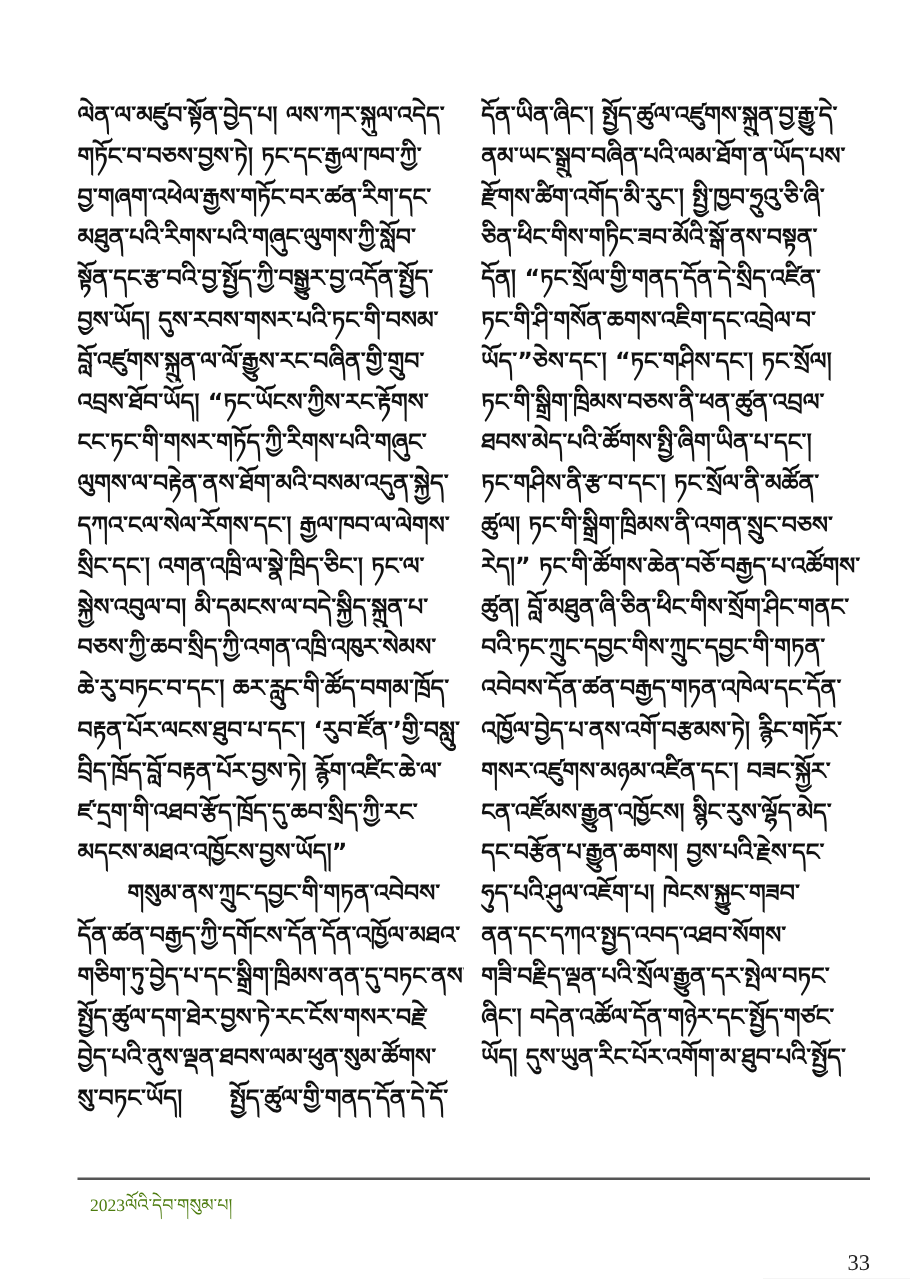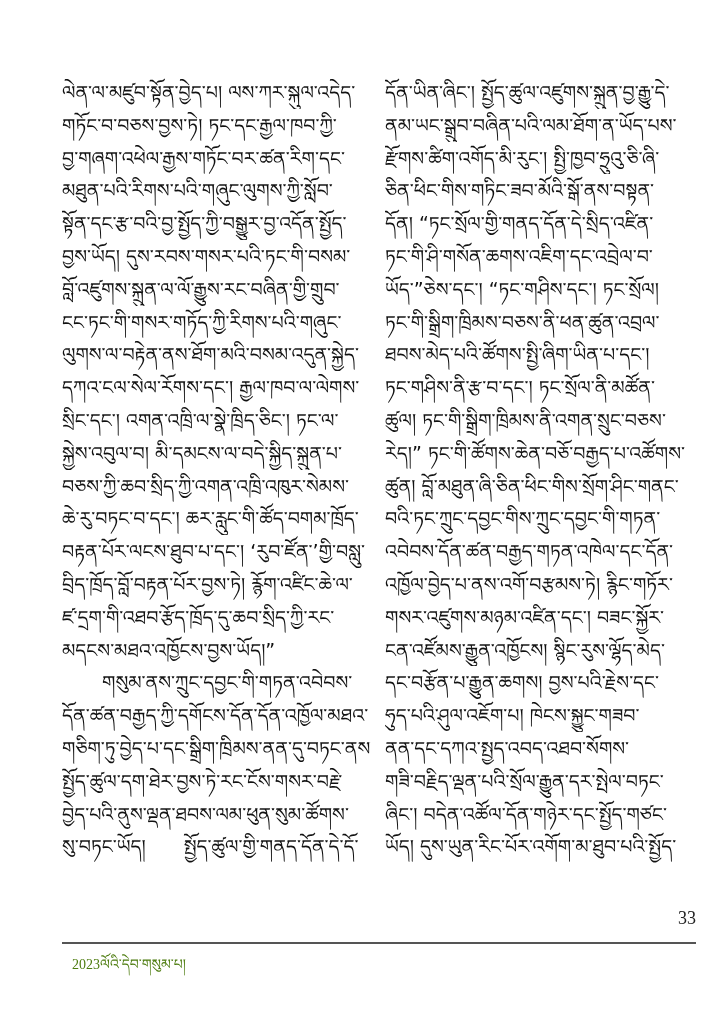--- a/index.html
+++ b/index.html
@@ -18,20 +18,21 @@
     font-family: "DejaVu Sans", sans-serif;
     overflow: hidden;
   }
   .body-text {
     position: absolute;
     left: 62px;
     top: 76px;
     width: 632px;
     display: flex;
     gap: 14px;
+    font-weight: bold;
   }
   .column {
     width: 309px;
     overflow: hidden;
   }
   .para .tline {
     font-size: 19px;
     line-height: 32.8px;
     height: 32.8px;
     white-space: nowrap;
@@ -54,21 +55,21 @@
     left: 72px;
     top: 948px;
     font-size: 14px;
     font-family: "Liberation Serif", "DejaVu Serif", serif;
     color: #4d7c0f;
     white-space: nowrap;
   }
   .footer-pagenum {
     position: absolute;
     right: 32px;
-    top: 908px;
+    top: 1000px;
     font-size: 18px;
     font-family: "Liberation Serif", "DejaVu Serif", serif;
     color: #222222;
   }
 </style>
 </head>
 <body>
 
 <div class="page">
 
@@ -76,20 +77,21 @@
 
     <div class="column">
       <div class="para">
           <div class="tline">ལེན་ལ་མཛུབ་སྟོན་བྱེད་པ། ལས་ཀར་སྐུལ་འདེད་</div>
           <div class="tline">གཏོང་བ་བཅས་བྱས་ཏེ། ཏང་དང་རྒྱལ་ཁབ་ཀྱི་</div>
           <div class="tline">བྱ་གཞག་འཕེལ་རྒྱས་གཏོང་བར་ཚན་རིག་དང་</div>
           <div class="tline">མཐུན་པའི་རིགས་པའི་གཞུང་ལུགས་ཀྱི་སློབ་</div>
           <div class="tline">སྟོན་དང་རྩ་བའི་བྱ་སྤྱོད་ཀྱི་བསྒྱུར་བྱ་འདོན་སྤྱོད་</div>
           <div class="tline">བྱས་ཡོད། དུས་རབས་གསར་པའི་ཏང་གི་བསམ་</div>
           <div class="tline">བློ་འཛུགས་སྐྲུན་ལ་ལོ་རྒྱུས་རང་བཞིན་གྱི་གྲུབ་</div>
+          <div class="tline">འབྲས་ཐོབ་ཡོད། “ཏང་ཡོངས་ཀྱིས་རང་རྟོགས་</div>
           <div class="tline">ངང་ཏང་གི་གསར་གཏོད་ཀྱི་རིགས་པའི་གཞུང་</div>
           <div class="tline">ལུགས་ལ་བརྟེན་ནས་ཐོག་མའི་བསམ་འདུན་སྐྱེད་</div>
           <div class="tline">དཀའ་ངལ་སེལ་རོགས་དང་། རྒྱལ་ཁབ་ལ་ལེགས་</div>
           <div class="tline">སྲིང་དང་། འགན་འཁྲི་ལ་སྣེ་ཁྲིད་ཅིང་། ཏང་ལ་</div>
           <div class="tline">སྐྱེས་འབུལ་བ། མི་དམངས་ལ་བདེ་སྐྱིད་སྐྲུན་པ་</div>
           <div class="tline">བཅས་ཀྱི་ཆབ་སྲིད་ཀྱི་འགན་འཁྲི་འཁུར་སེམས་</div>
           <div class="tline">ཆེ་རུ་བཏང་བ་དང་། ཆར་རླུང་གི་ཚོད་བགམ་ཁྲོད་</div>
           <div class="tline">བརྟན་པོར་ལངས་ཐུབ་པ་དང་། ‘རུབ་ཛོན་’གྱི་བསླུ་</div>
           <div class="tline">བྲིད་ཁྲོད་བློ་བརྟན་པོར་བྱས་ཏེ། རྙོག་འཛིང་ཆེ་ལ་</div>
           <div class="tline">ཛ་དྲག་གི་འཐབ་རྩོད་ཁྲོད་དུ་ཆབ་སྲིད་ཀྱི་རང་</div>

